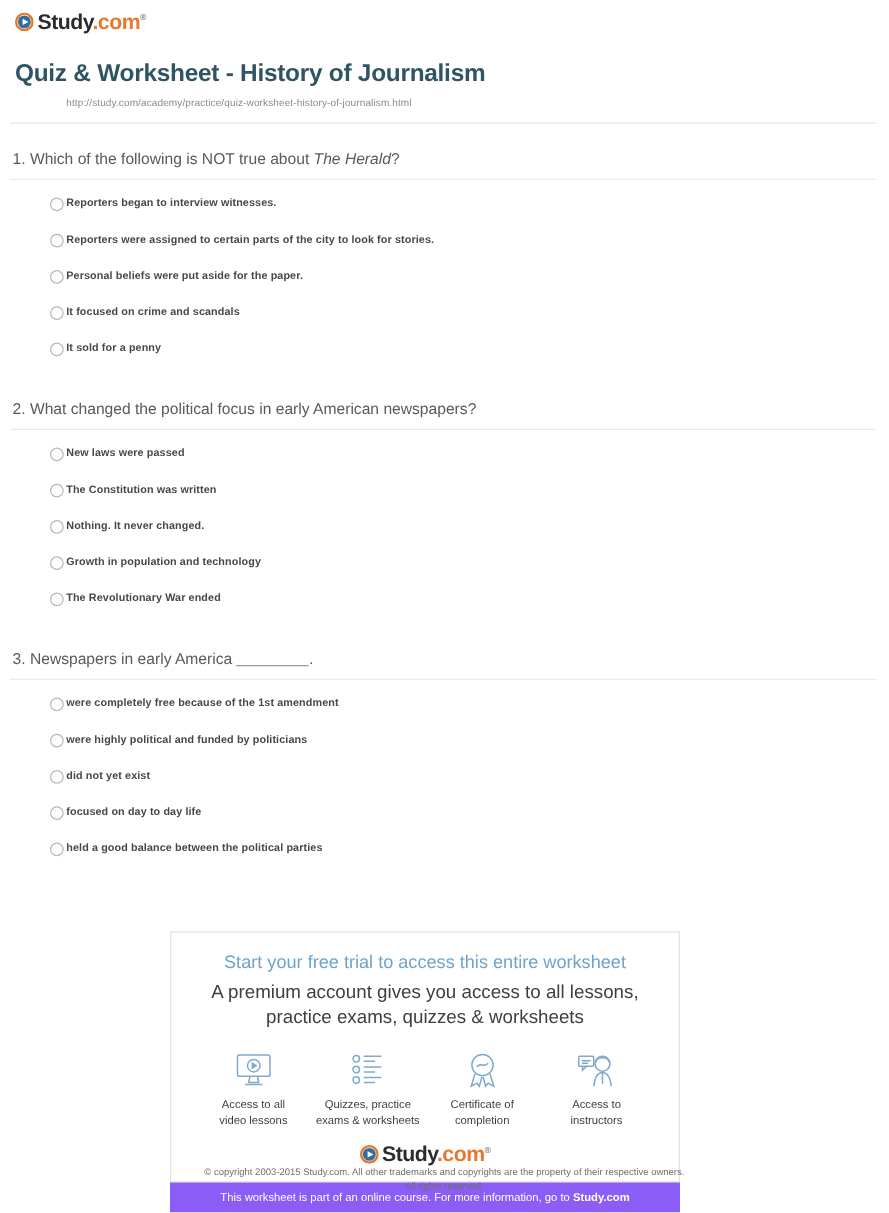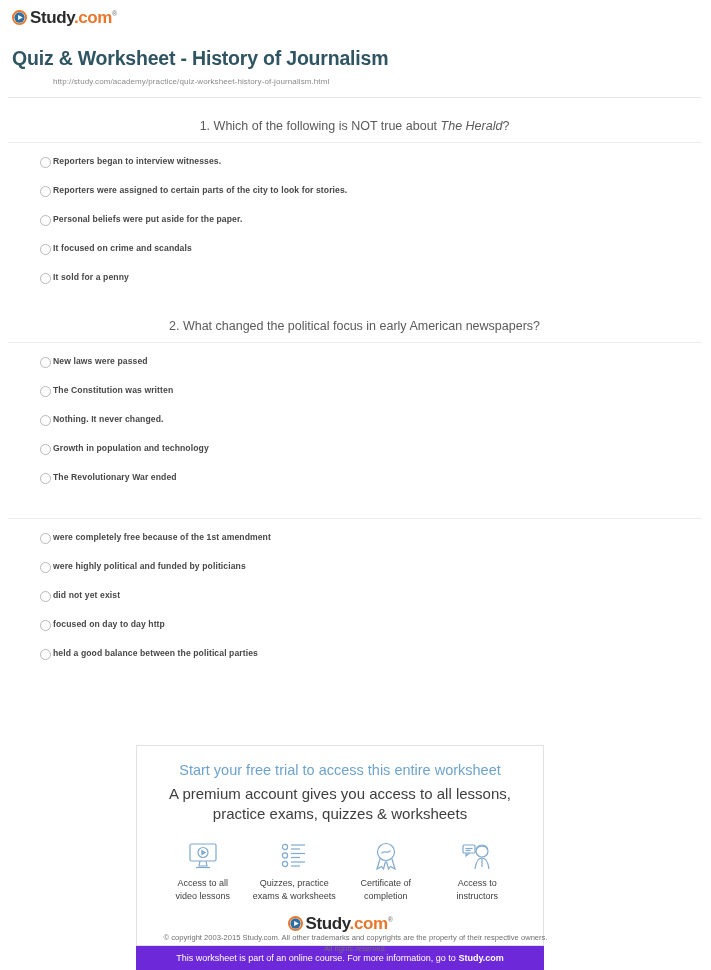--- a/index.html
+++ b/index.html
@@ -66,21 +66,20 @@
   }
   .header-rule {
     height: 1px;
     background: #e6e6e6;
     margin: 11px 10px 0 8px;
   }
 
   
   .questions {
     margin-top: 20px;
-    text-align: center;
   }
   .question-block {
     margin-bottom: 34px;
   }
   .question-stem {
     font-size: 12.5px;
     color: #5a5a5a;
     padding: 0 12px 7px 10px;
     line-height: 1.35;
     font-weight: normal;
@@ -177,21 +176,21 @@
     line-height: 1.35;
     margin-top: 4px;
   }
   .promo-logo-row {
     display: flex;
     justify-content: center;
     margin-top: 13px;
     margin-bottom: 3px;
   }
   .promo-bar {
-    background: #6d28d9;
+    background: #8b5cf6;
     color: #ffffff;
     text-align: center;
     font-size: 9px;
     padding: 7px 4px;
     line-height: 1.2;
   }
   .promo-bar b { font-weight: bold; }
 
   
   .footer {
@@ -283,37 +282,41 @@
         <span class="option-label">Growth in population and technology</span>
       </div>
       <div class="option-row">
         <span class="radio"></span>
         <span class="option-label">The Revolutionary War ended</span>
       </div>
     </div>
   </div>
 
   <div class="question-block">
+    <div class="question-stem">
+      <span>3.</span>
+      <span>Newspapers in early America </span><span class="blank-line"></span><span>.</span>
+    </div>
     <div class="question-rule"></div>
     <div class="options">
       <div class="option-row">
         <span class="radio"></span>
         <span class="option-label">were completely free because of the 1st amendment</span>
       </div>
       <div class="option-row">
         <span class="radio"></span>
         <span class="option-label">were highly political and funded by politicians</span>
       </div>
       <div class="option-row">
         <span class="radio"></span>
         <span class="option-label">did not yet exist</span>
       </div>
       <div class="option-row">
         <span class="radio"></span>
-        <span class="option-label">focused on day to day http</span>
+        <span class="option-label">focused on day to day life</span>
       </div>
       <div class="option-row">
         <span class="radio"></span>
         <span class="option-label">held a good balance between the political parties</span>
       </div>
     </div>
   </div>
 
 </div>
 

